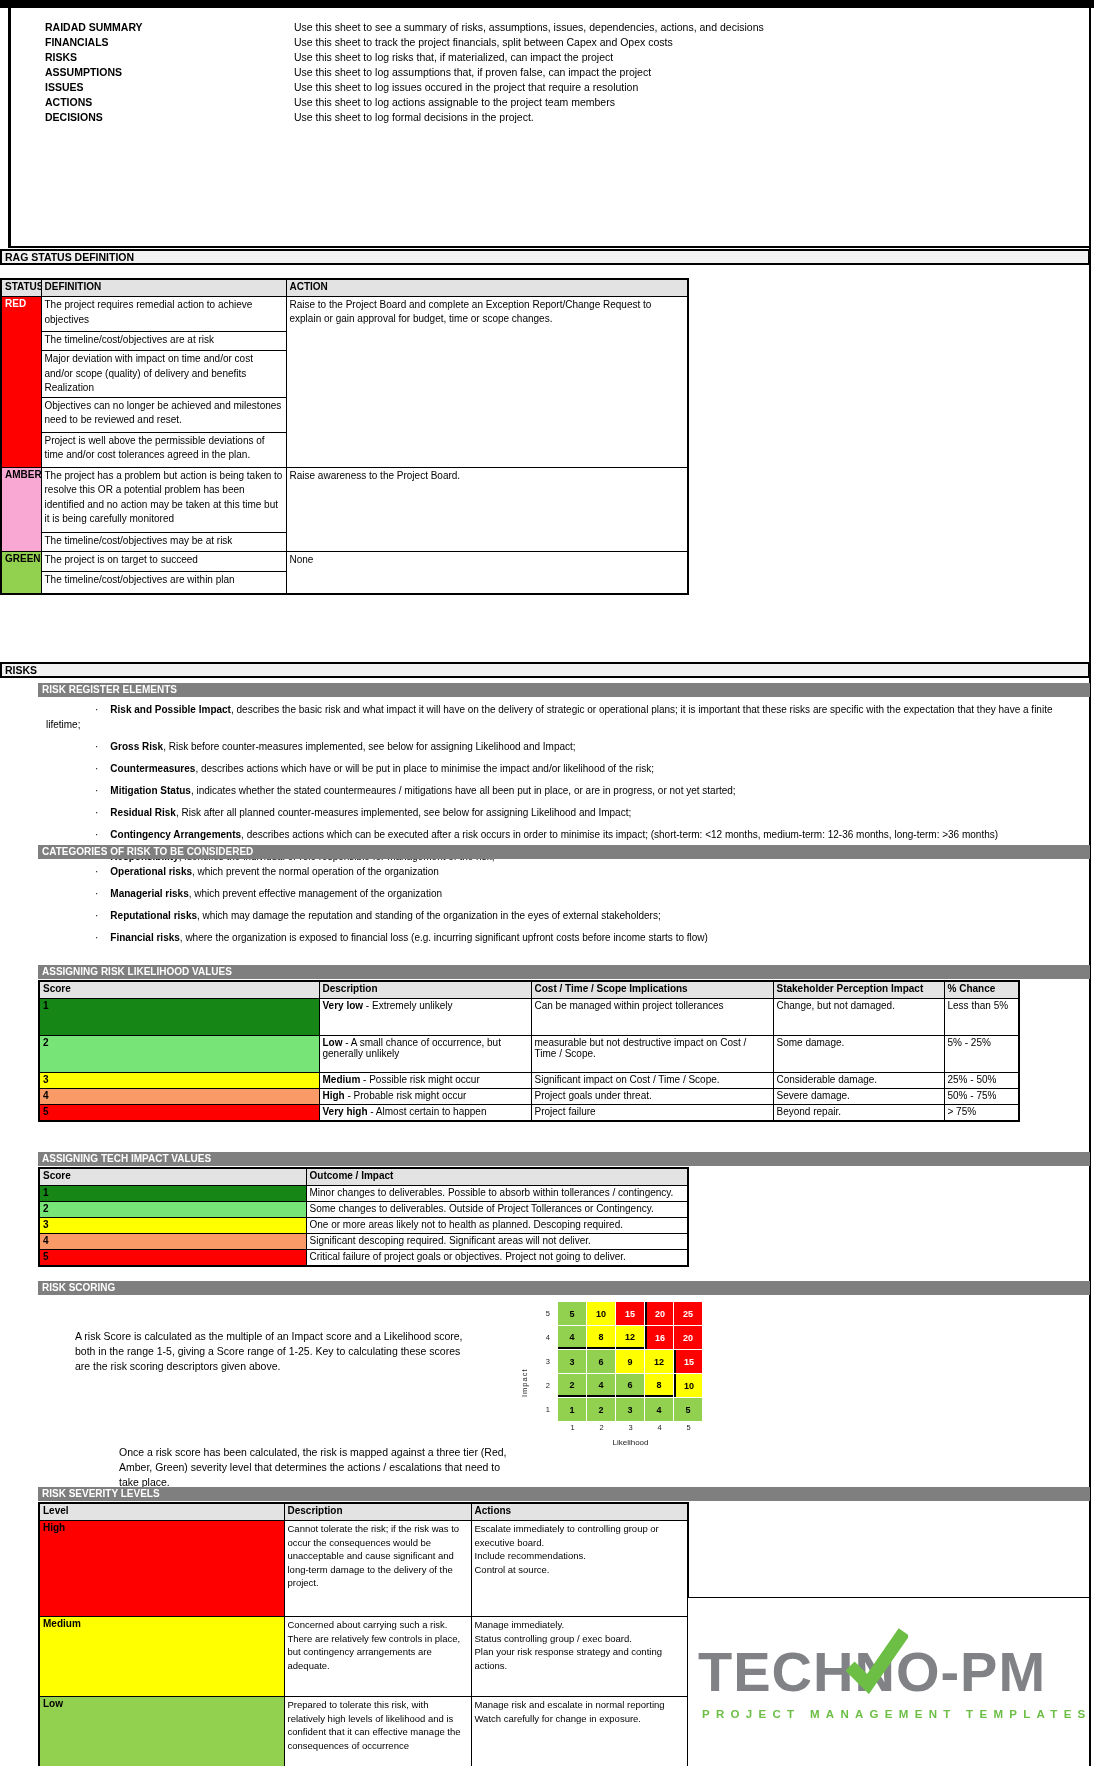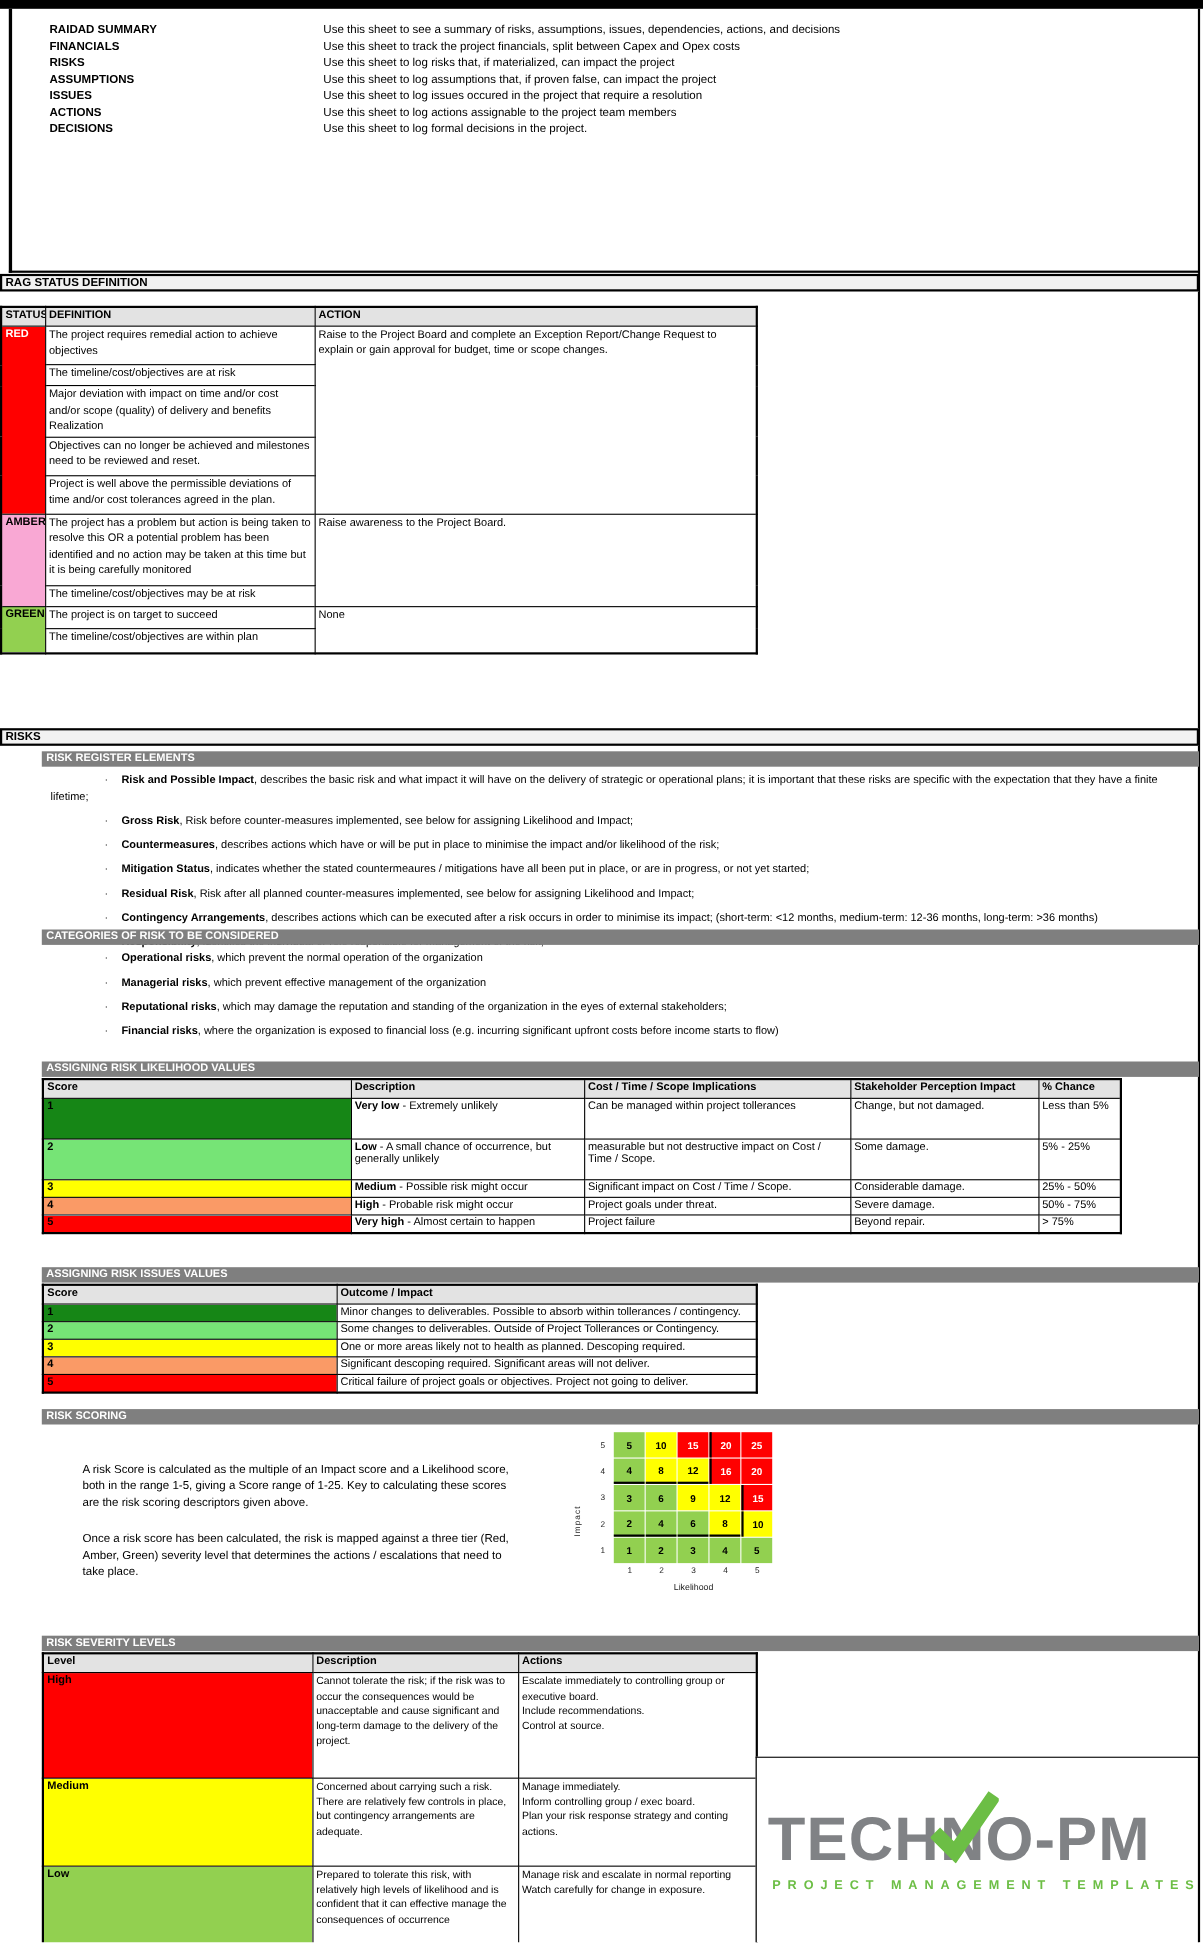--- a/index.html
+++ b/index.html
@@ -241,21 +241,21 @@
         <td class="score" style="background-color: rgb(255, 0, 0);">5</td>
         <td><b>Very high</b><span> - Almost certain to happen</span></td>
         <td>Project failure</td>
         <td>Beyond repair.</td>
         <td>&gt; 75%</td>
       </tr>
 
   </tbody>
     </table>
 
-  <div class="abs darkbar" style="top:1152px;">ASSIGNING RISK ISSUES VALUES</div>
+  <div class="abs darkbar" style="top:1152px;">ASSIGNING TECH IMPACT VALUES</div>
   <table class="sheet abs" style="left:38px;top:1167px;width:649px;">
     <colgroup>
         <col style="width:267px">
         <col style="width:382px">
       </colgroup>
     <tbody>
         <tr class="hrow">
       <td>Score</td>
       <td>Outcome / Impact</td>
     </tr>
@@ -283,21 +283,21 @@
       <tr class="h16">
         <td class="score" style="background-color: rgb(255, 0, 0);">5</td>
         <td class="nowrap">Critical failure of project goals or objectives. Project not going to deliver.</td>
       </tr>
 
   </tbody>
     </table>
 
   <div class="abs darkbar" style="top:1281px;">RISK SCORING</div>
   <div class="abs para" style="top:1329px;">A risk Score is calculated as the multiple of an Impact score and a Likelihood score, both in the range 1-5, giving a Score range of 1-25.  Key to calculating these scores are the risk scoring descriptors given above.</div>
-  <div class="abs para" style="top:1392px;">Once a risk score has been calculated, the risk is mapped against a three tier (Red, Amber, Green) severity level that determines the actions / escalations that need to take place.</div>
+  <div class="abs para" style="top:1445px;margin-left:44px;">Once a risk score has been calculated, the risk is mapped against a three tier (Red, Amber, Green) severity level that determines the actions / escalations that need to take place.</div>
 
   <div class="abs ylab" style="left:520px;top:1335px;height:62px;">Impact</div>
   <div class="abs" style="left:530px;top:1302px;width:24px;">
 
       <div class="mtick" style="height:24px;line-height:24px;text-align:right;padding-right:4px;">5</div>
 
       <div class="mtick" style="height:24px;line-height:24px;text-align:right;padding-right:4px;">4</div>
 
       <div class="mtick" style="height:24px;line-height:24px;text-align:right;padding-right:4px;">3</div>
 
@@ -393,21 +393,21 @@
         <td class="sevtxt">Cannot tolerate the risk; if the risk was to occur the consequences would be unacceptable and cause significant and long-term damage to the delivery of the project.</td>
         <td class="sevtxt prelines">Escalate immediately to controlling group or executive board.
 Include recommendations.
 Control at source.</td>
       </tr>
 
       <tr class=" h80">
         <td class="statuscell" style="background-color: rgb(255, 255, 0);">Medium</td>
         <td class="sevtxt">Concerned about carrying such a risk. There are relatively few controls in place, but contingency arrangements are adequate.</td>
         <td class="sevtxt prelines">Manage immediately.
-Inform controlling group / exec board.
+Status controlling group / exec board.
 Plan your risk response strategy and conting actions.</td>
       </tr>
 
       <tr class=" h140">
         <td class="statuscell" style="background-color: rgb(146, 208, 80);">Low</td>
         <td class="sevtxt">Prepared to tolerate this risk, with relatively high levels of likelihood and is confident that it can effective manage the consequences of occurrence</td>
         <td class="sevtxt prelines">Manage risk and escalate in normal reporting
 Watch carefully for change in exposure.</td>
       </tr>
 

